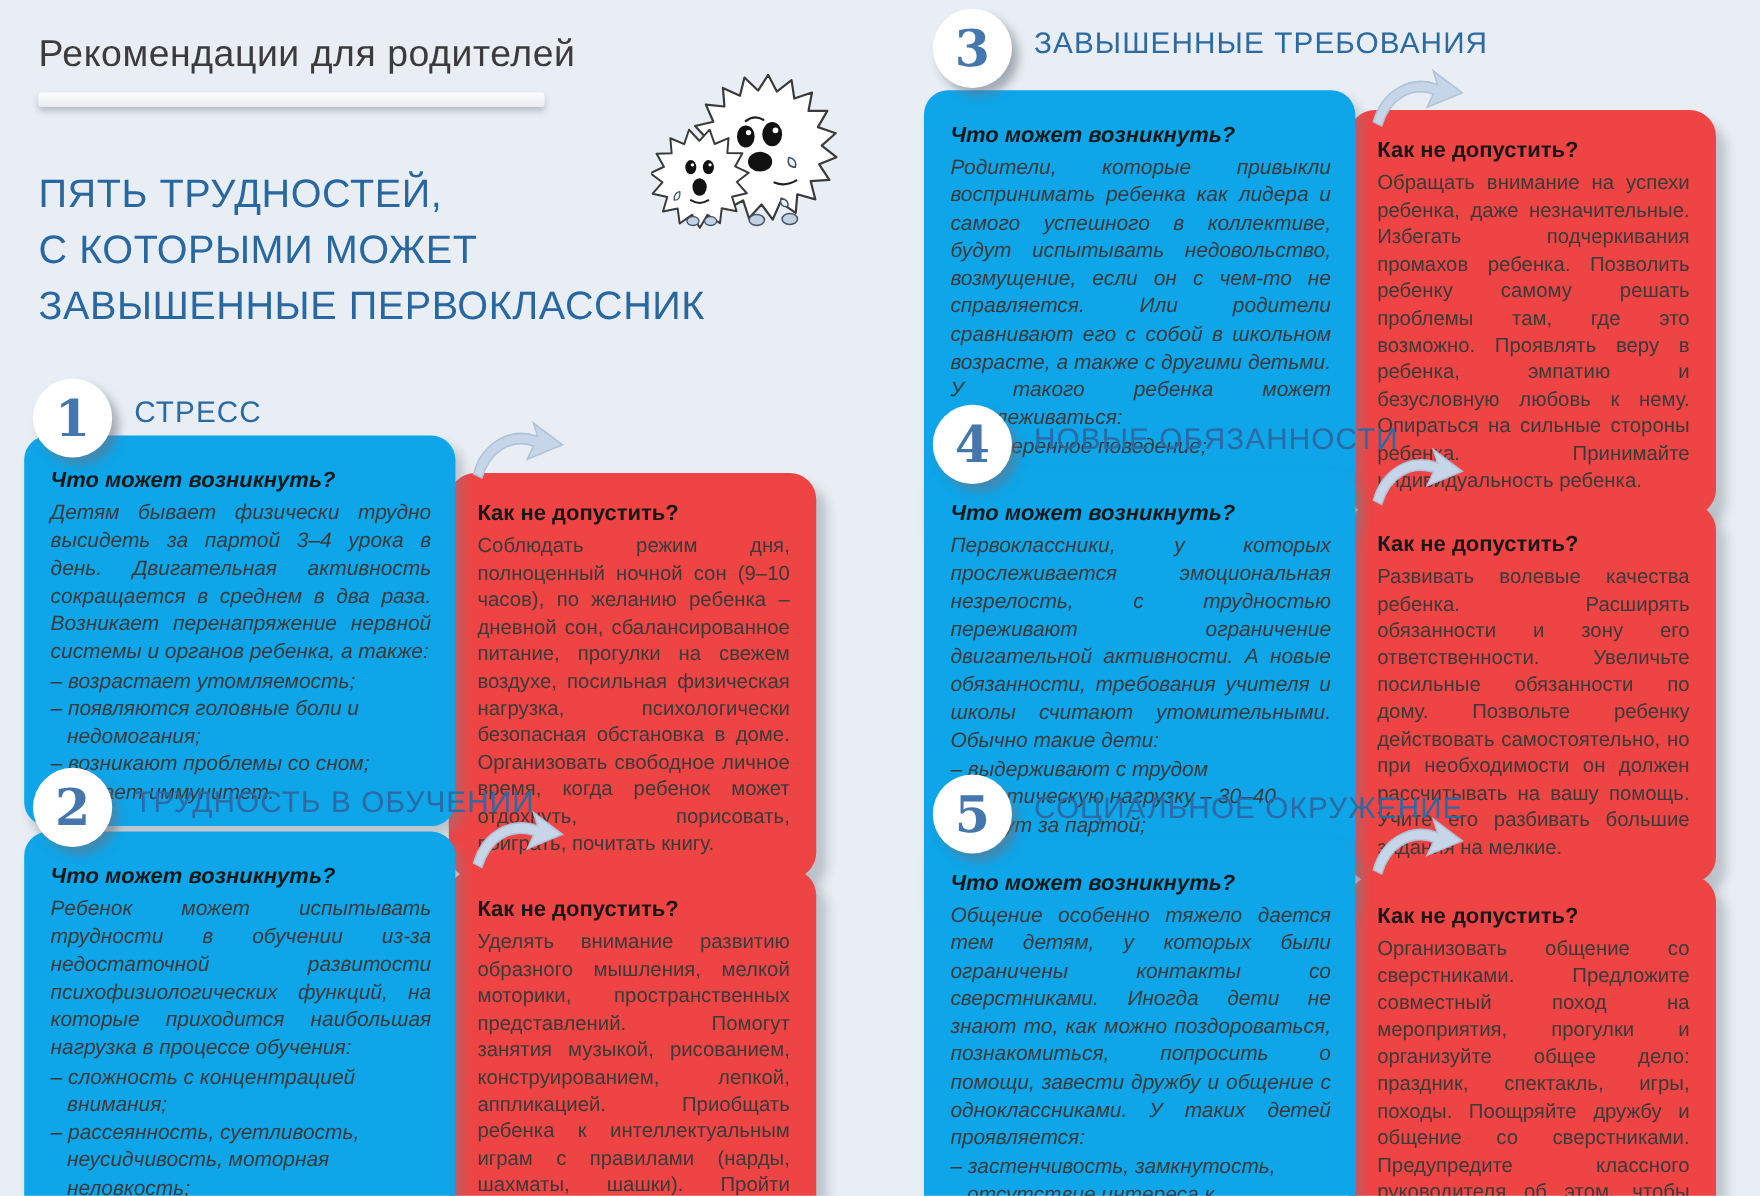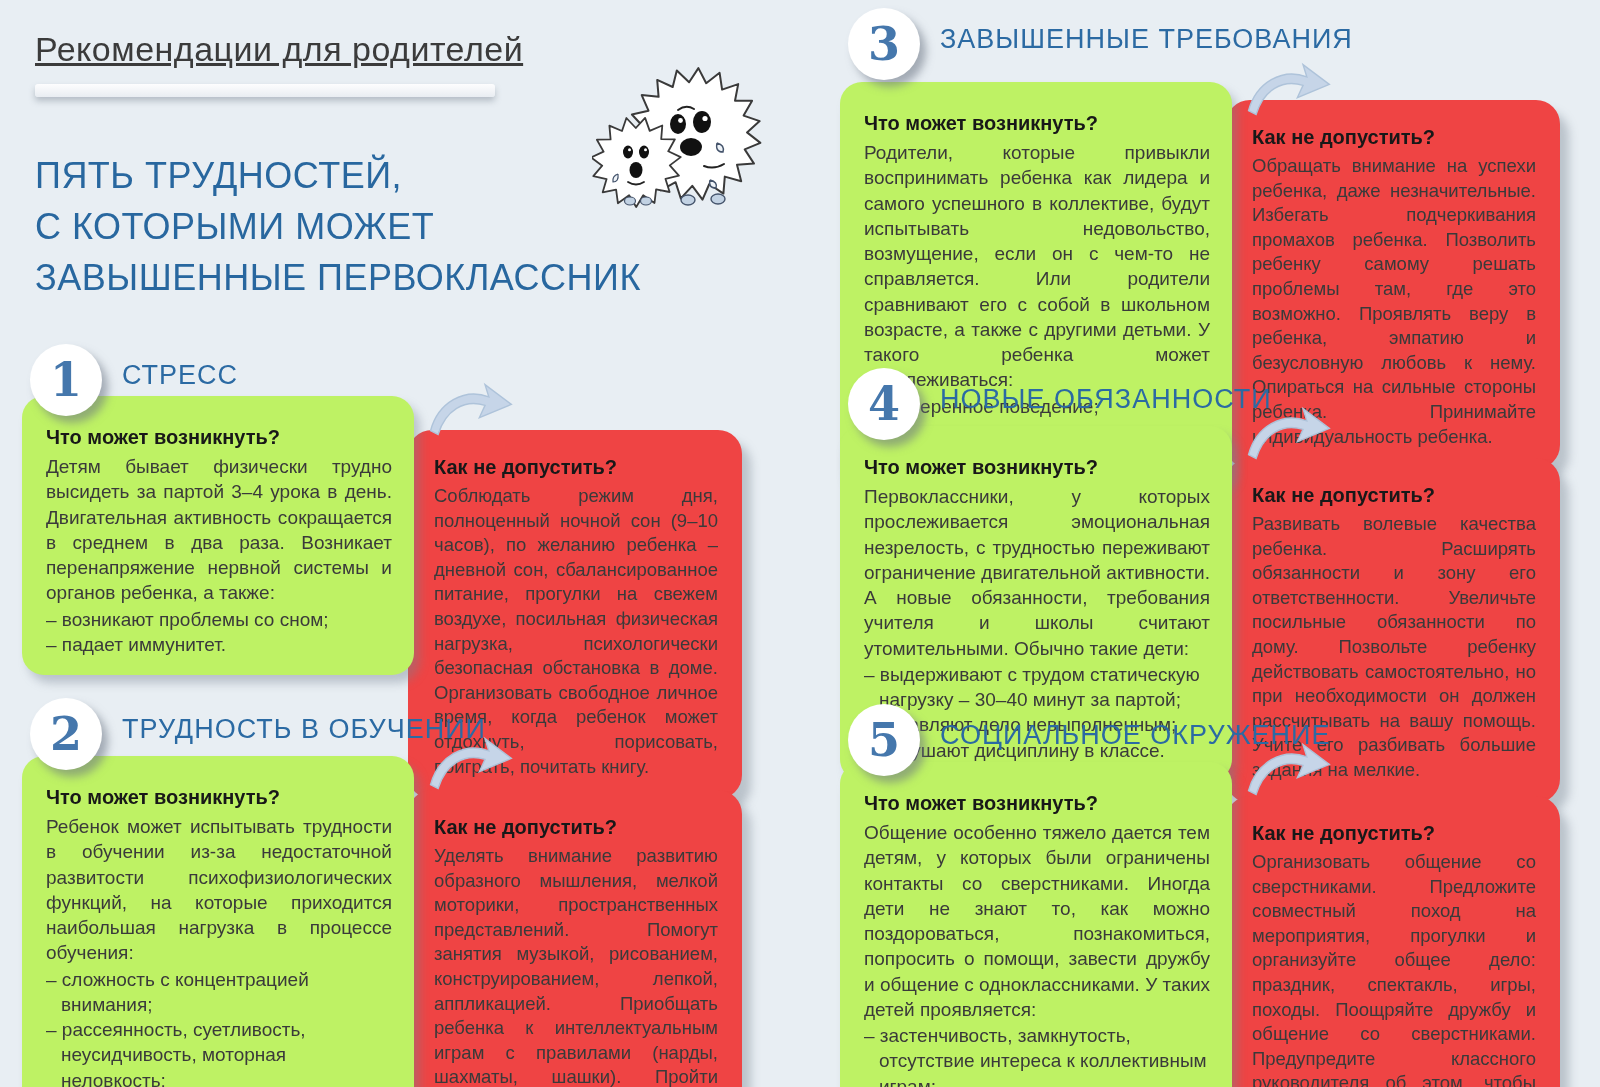--- a/index.html
+++ b/index.html
@@ -5,21 +5,21 @@
   * { margin:0; padding:0; box-sizing:border-box; }
   html,body { width:1600px; height:1087px; }
   body {
     position:relative;
     background:#e8eef3;
     font-family:"Liberation Sans", sans-serif;
     color:#333;
     overflow:hidden;
   }
 
-  .page-title { position:absolute; left:35px; top:30px; font-size:34px; color:#3b3b3b; letter-spacing:.5px;text-decoration:underline; }
+  .page-title { position:absolute; left:35px; top:30px; font-size:34px; color:#3b3b3b; letter-spacing:.5px; }
   .title-underline {
     position:absolute; left:35px; top:84px; width:460px; height:13px;
     background:linear-gradient(#fdfdfe,#e9edf2);
     border-radius:3px;
     box-shadow:0 4px 6px rgba(120,130,145,.45);
   }
   .main-heading {
     position:absolute; left:35px; top:150px;
     font-size:36px; line-height:1.42; color:#28679f; letter-spacing:.5px;
   }
@@ -36,24 +36,25 @@
     font-family:"DejaVu Serif", serif; font-weight:bold;
     font-size:46px; color:#4577ac;
   }
   .sec-title {
     position:absolute; left:100px; top:16px; z-index:4;
     font-size:27px; color:#2b6aa3; letter-spacing:1px;text-align:center;
   }
   .problem-box {
     position:absolute; left:0; z-index:2;
     width:392px;
-    background:#bef264;
+    background:#0ea5e9;
     border-radius:22px;
     padding:30px 22px 18px 24px;
     box-shadow:6px 8px 10px rgba(118,130,145,.40);
+    font-style:italic;
   }
   .prevent-box {
     position:absolute; left:386px; z-index:1;
     width:334px;
     background:#ef4444;
     border-radius:24px;
     padding:26px 24px 20px 26px;
     box-shadow:9px 11px 10px rgba(125,135,148,.42);
   }
   .box-heading { font-size:20px; font-weight:bold; color:#181818; margin-bottom:5px; }
@@ -109,20 +110,22 @@
   <ellipse cx="54" cy="153" rx="5.5" ry="4" fill="#c2d2e3" stroke="#44536b" stroke-width="1.2"></ellipse>
 </svg>
 
 <div class="section" id="sec1">
   <div class="num-circle">1</div>
   <div class="sec-title">СТРЕСС</div>
   <div class="problem-box">
     <div class="box-heading">Что может возникнуть?</div>
     <div class="box-text">Детям бывает физически трудно высидеть за партой 3–4 урока в день. Двигательная активность сокращается в среднем в два раза. Возникает перенапряжение нервной системы и органов ребенка, а также:</div>
     <div class="bullets">
+      <div class="bullet">– возрастает утомляемость;</div>
+      <div class="bullet">– появляются головные боли и недомогания;</div>
       <div class="bullet">– возникают проблемы со сном;</div>
       <div class="bullet">– падает иммунитет.</div>
     </div>
   </div>
   <svg class="arrow-icon" width="96" height="62" viewBox="0 0 100 66">
     <path d="M8 54 C16 24, 44 8, 70 18 L66 5 L94 26 L60 40 L66 27 C44 20, 24 32, 16 58 Z" fill="#c6d5e8" stroke="#aec3da" stroke-width="1.5"></path>
   </svg>
   <div class="prevent-box">
     <div class="box-heading">Как не допустить?</div>
     <div class="box-text">Соблюдать режим дня, полноценный ночной сон (9–10 часов), по желанию ребенка – дневной сон, сбалансированное питание, прогулки на свежем воздухе, посильная физическая нагрузка, психологически безопасная обстановка в доме. Организовать свободное личное время, когда ребенок может отдохнуть, порисовать, поиграть, почитать книгу.</div>

